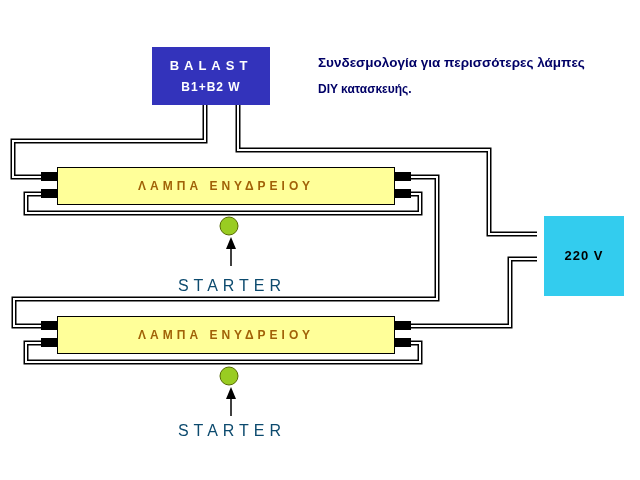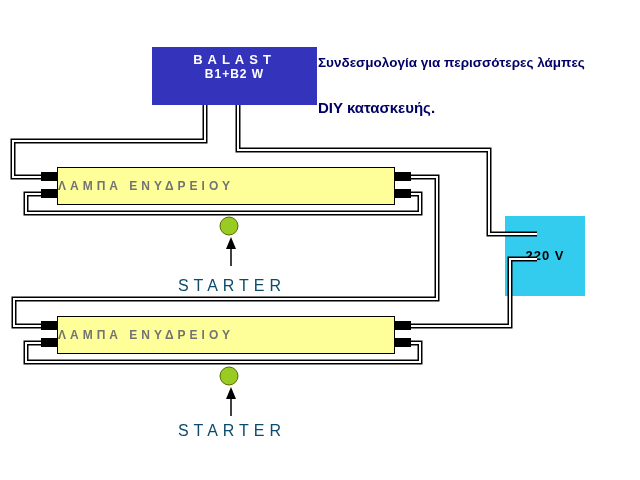--- a/index.html
+++ b/index.html
@@ -3,40 +3,40 @@
 <meta charset="utf-8">
 <style>
   html,body{margin:0;padding:0;background:#fff;}
   .stage{
     position:relative;width:640px;height:480px;background:#ffffff;overflow:hidden;
     font-family:"Liberation Sans",sans-serif;
   }
   .abs{position:absolute;}
   
   .ballast{
-    left:152px;top:47px;width:165px;height:58px;background:#3333bb;color:#ffffff;
-    text-align:center;box-sizing:border-box;padding-top:5px;
+    left:152px;top:47px;width:118px;height:58px;background:#3333bb;color:#ffffff;
+    text-align:center;box-sizing:border-box;padding-top:11px;
   }
   .ballast-title{font-size:13px;font-weight:bold;letter-spacing:5px;}
-  .ballast-rating{font-size:12px;font-weight:bold;letter-spacing:1px;}
+  .ballast-rating{font-size:12px;font-weight:bold;letter-spacing:1px;margin-top:7px;}
   
   .caption{left:318px;top:55px;width:300px;text-align:left;color:#000066;font-weight:bold;}
   .caption-line1{font-size:13.5px;}
-  .caption-line2{font-size:15px;margin-top:29px;}
+  .caption-line2{font-size:12px;margin-top:12px;}
   
   .lamp{
     width:336px;height:36px;background:#ffff99;border:1px solid #000000;
-    text-align:left;line-height:36px;font-size:12px;font-weight:bold;
-    letter-spacing:4px;color:#737373;
+    text-align:center;line-height:36px;font-size:12px;font-weight:bold;
+    letter-spacing:4px;color:#a16207;
   }
   .lamp1{left:57px;top:167px;}
   .lamp2{left:57px;top:316px;}
   
   .power{
-    left:505px;top:216px;width:80px;height:80px;background:#33ccee;color:#000;
+    left:544px;top:216px;width:80px;height:80px;background:#33ccee;color:#000;
     text-align:center;line-height:80px;font-size:13px;font-weight:bold;letter-spacing:1px;
   }
   
   .starter-label{width:150px;text-align:center;font-size:16px;font-weight:normal;letter-spacing:5px;color:#0c4a6e;}
   .s1{left:157px;top:277px;}
   .s2{left:157px;top:422px;}
   
   .watermark{
     left:420px;top:428px;width:210px;text-align:right;
     font-family:"Liberation Serif",serif;font-weight:bold;font-size:21px;color:#2233cc;

